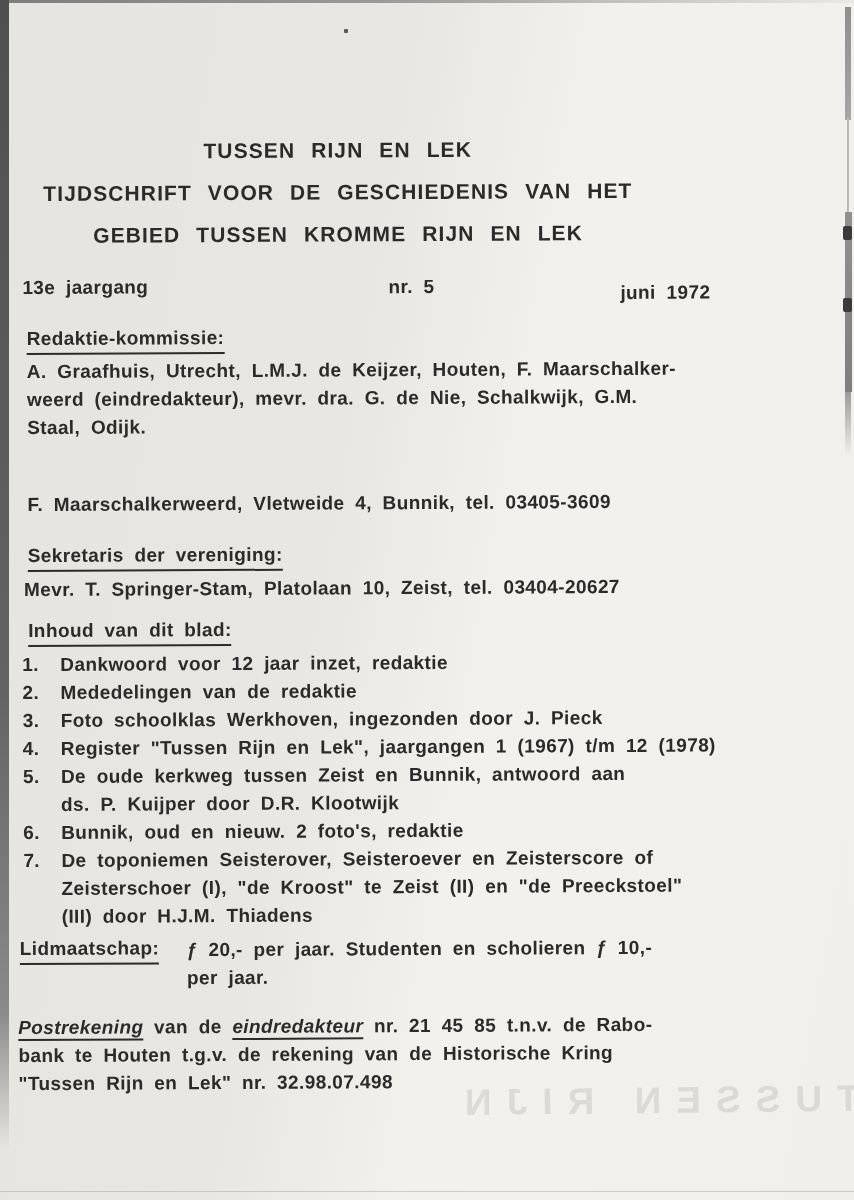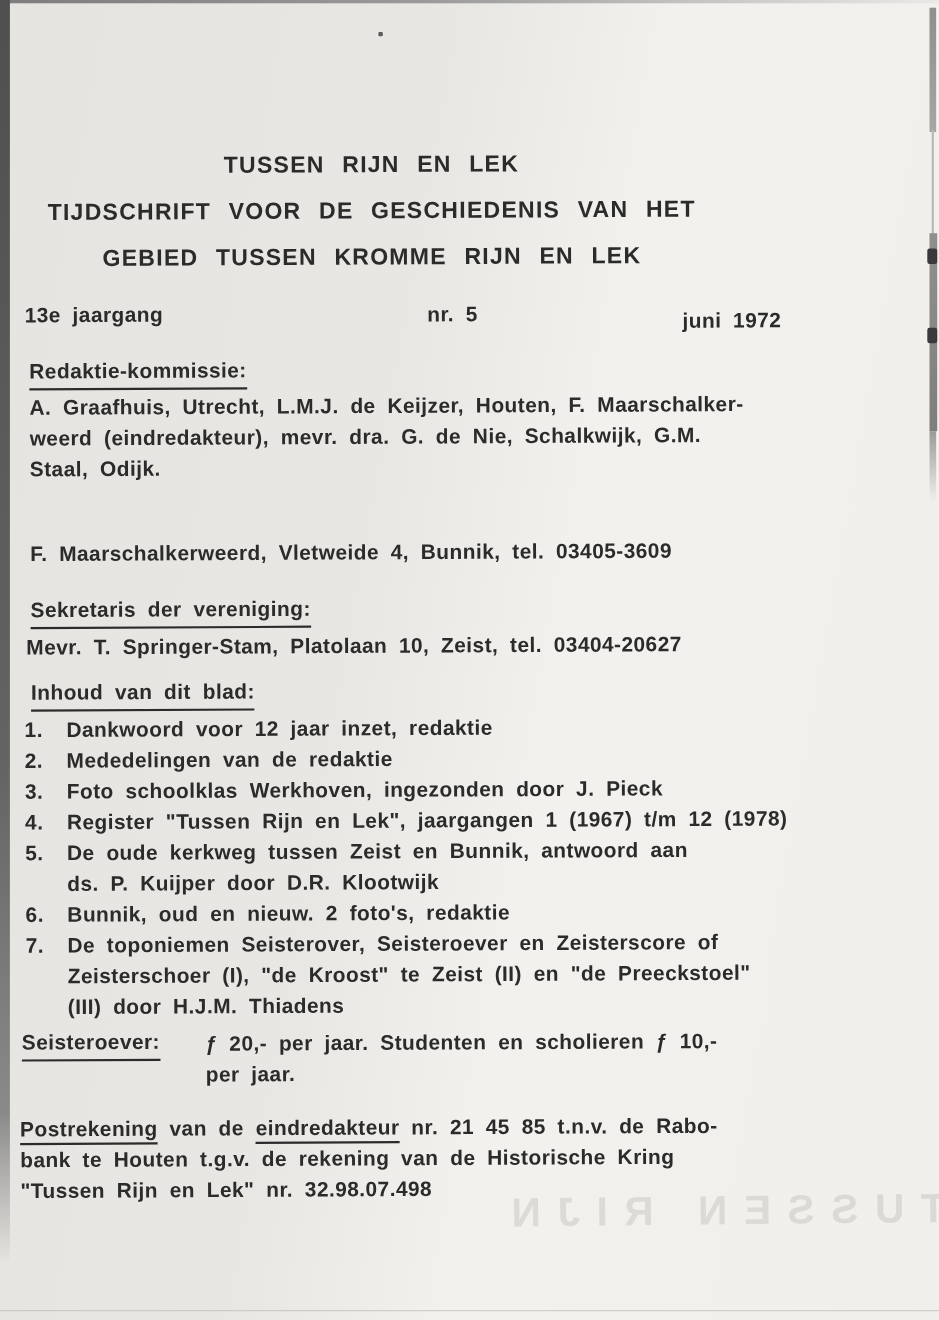--- a/index.html
+++ b/index.html
@@ -32,21 +32,21 @@
   .content{position:absolute;inset:0;transform:rotate(-0.3deg);transform-origin:40px 600px;
     font-size:19px;font-weight:700;letter-spacing:0.4px;word-spacing:5px;line-height:24px;}
   .abs{position:absolute;white-space:nowrap;}
   .masthead-line{position:absolute;left:0;width:680px;text-align:center;
     font-size:21px;letter-spacing:1.1px;word-spacing:9px;}
   .heading{display:inline-block;border-bottom:2px solid #2b2b2b;padding-bottom:2px;}
   .block{position:absolute;line-height:28px;}
   .item{position:absolute;left:22px;right:30px;line-height:28px;}
   .item .num{position:absolute;left:0;top:0;}
   .item .itext{margin-left:38px;}
-  .u{border-bottom:2px solid #2b2b2b;padding-bottom:1px;}
+  .u{border-bottom:2px solid #2b2b2b;padding-bottom:1px;font-style:italic;}
 </style>
 </head>
 <body>
 
 <div class="page">
 
   <div class="scan-top"></div>
   <div class="scan-left"></div>
   <div class="scan-right-a"></div>
   <div class="scan-right-line"></div>
@@ -130,21 +130,21 @@
     <div class="item" style="top:847px">
       <span class="num">7.</span>
       <div class="itext">
         <div>De toponiemen Seisterover, Seisteroever en Zeisterscore of</div>
         <div>Zeisterschoer (I), "de Kroost" te Zeist (II) en "de Preeckstoel"</div>
         <div>(III) door H.J.M. Thiadens</div>
       </div>
     </div>
 
     <div class="abs" style="left:18px;top:937px">
-      <span class="heading">Seisteroever:</span>
+      <span class="heading">Lidmaatschap:</span>
     </div>
     <div class="block" style="left:185px;top:937px">
       <div>ƒ 20,- per jaar. Studenten en scholieren ƒ 10,-</div>
       <div>per jaar.</div>
     </div>
 
     <div class="block" style="left:16px;top:1014px;white-space:nowrap">
       <div>
         <span class="u">Postrekening</span><span> van de </span><span class="u">eindredakteur</span><span> nr. 21 45 85 t.n.v. de Rabo-</span>
       </div>

